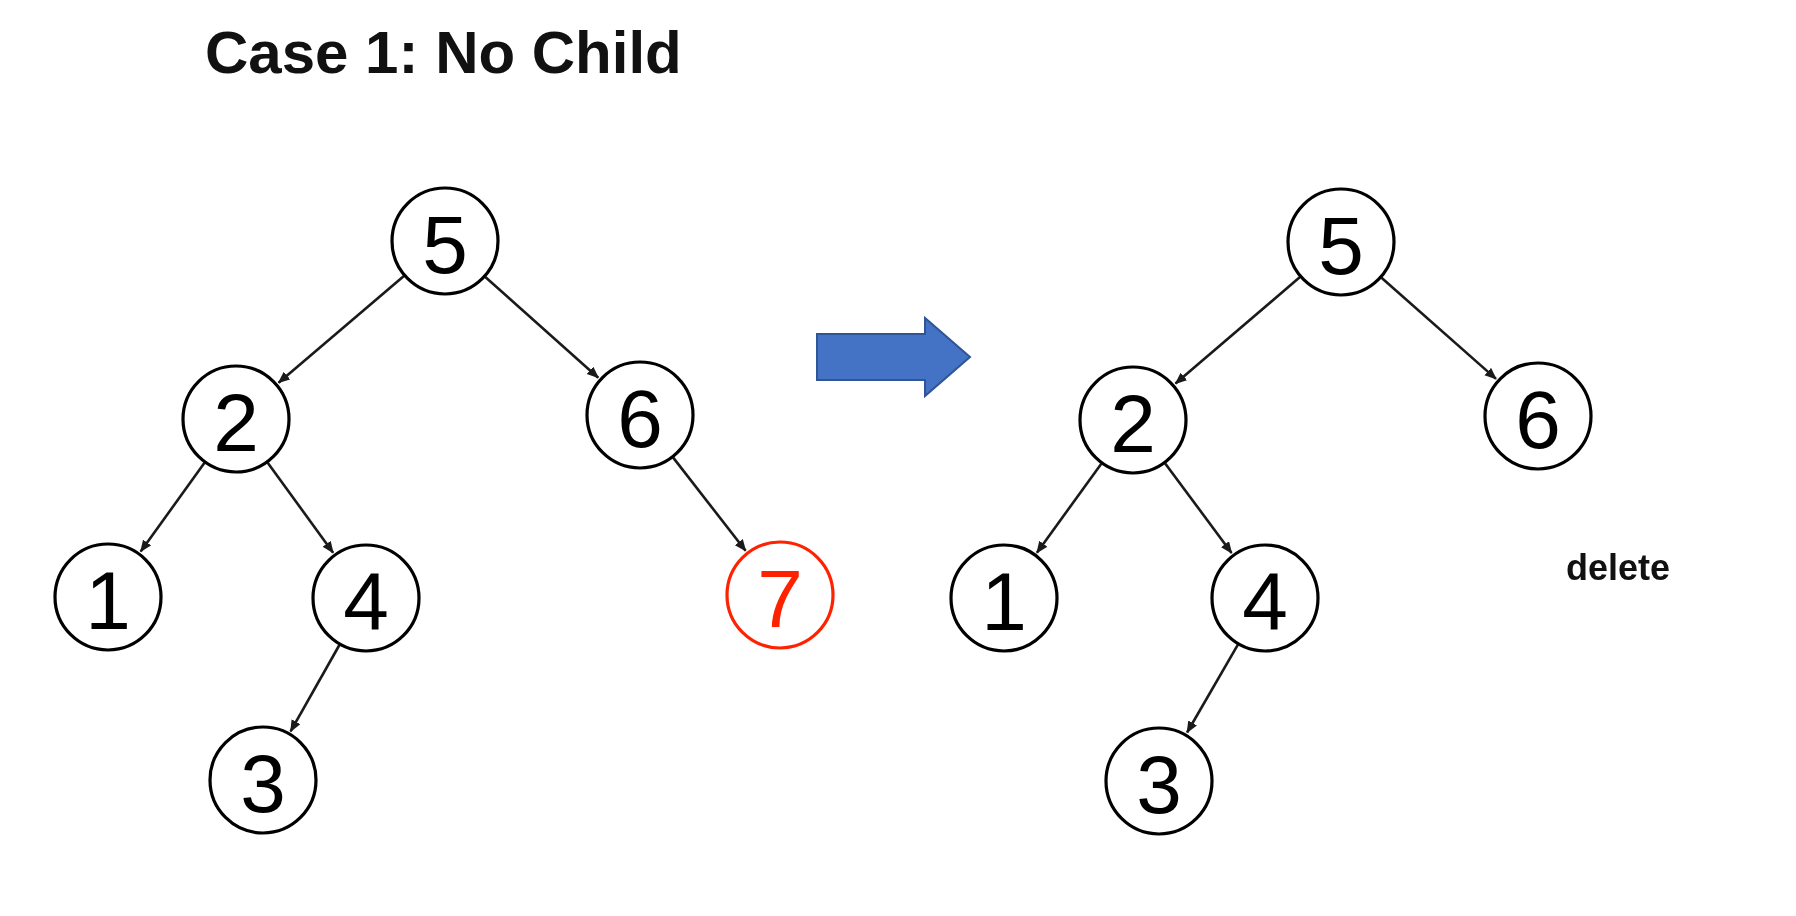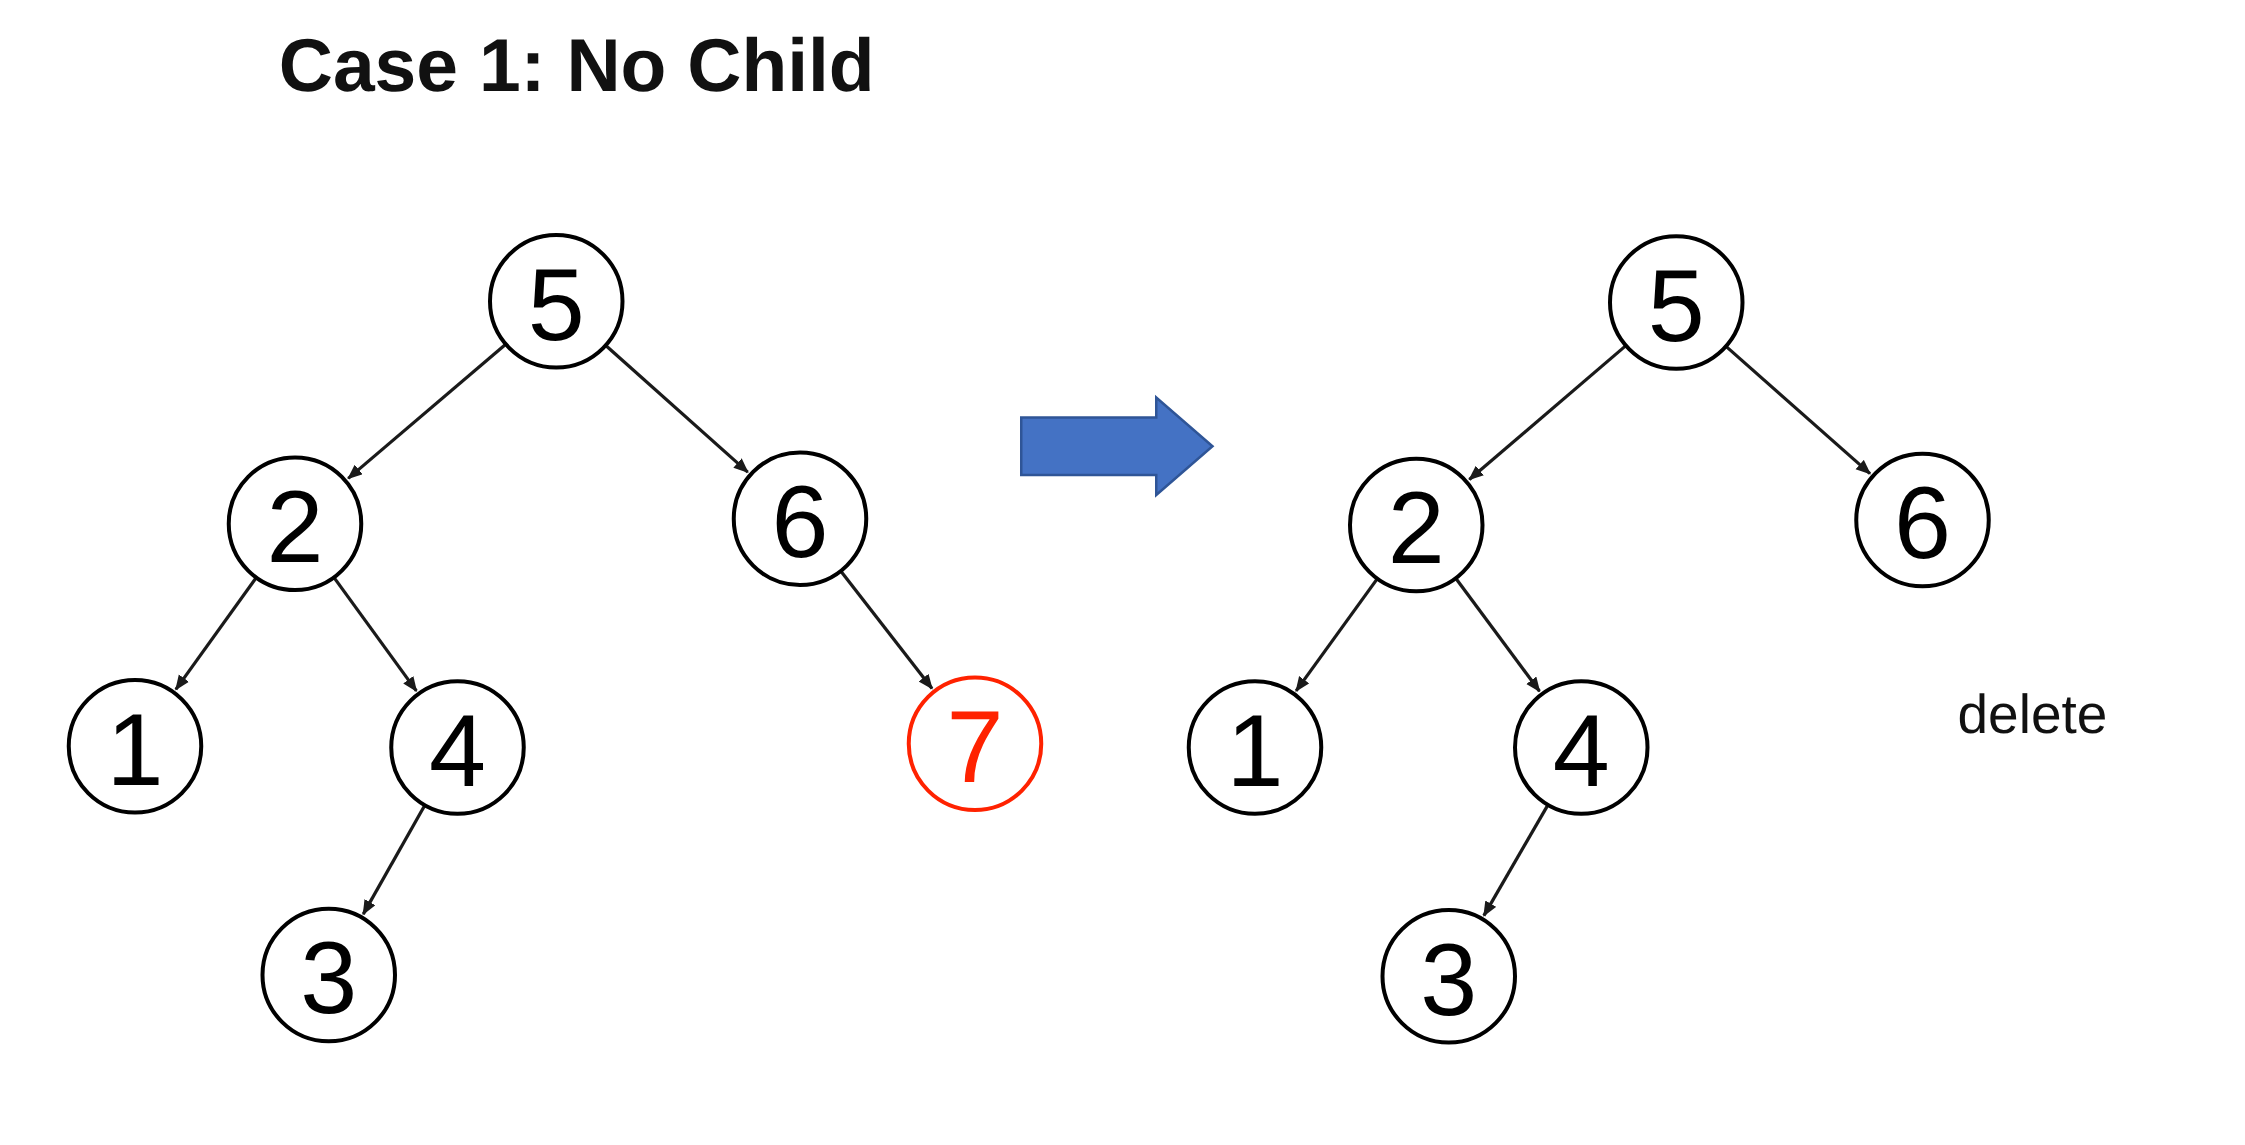--- a/index.html
+++ b/index.html
@@ -23,22 +23,22 @@
     font-weight: 700;
     color: #111111;
     letter-spacing: 0px;
     white-space: nowrap;
     line-height: 1.1;
   }
   #delete-label {
     position: absolute;
     left: 1566px;
     top: 548px;
-    font-size: 44px;
-    font-weight: 400;
+    font-size: 36px;
+    font-weight: 700;
     color: #111111;
     white-space: nowrap;
     line-height: 1.1;
   }
   #diagram-svg {
     position: absolute;
     left: 0;
     top: 0;
   }
   .node-circle { fill: #ffffff; }
@@ -46,21 +46,21 @@
     font-family: "Liberation Sans", sans-serif;
     font-size: 82px;
     font-weight: 400;
     text-anchor: middle;
   }
 </style>
 </head>
 <body>
 
 <div id="canvas" style="background: rgb(255, 255, 255);">
-  <div id="title" style="color: rgb(17, 17, 17); margin-left: 18px;">Case 1: No Child</div>
+  <div id="title" style="color: rgb(17, 17, 17);">Case 1: No Child</div>
 
   <svg id="diagram-svg" width="1796" height="916" viewBox="0 0 1796 916" xmlns="http://www.w3.org/2000/svg">
     <defs>
       <marker id="arrowhead" markerUnits="userSpaceOnUse" markerWidth="14" markerHeight="12" refX="11" refY="5" orient="auto">
         <path d="M0,0 L12,5 L0,10 Z" fill="#1a1a1a"></path>
       </marker>
     </defs>
   <g>
         <line x1="403.9" y1="276.0" x2="278.6" y2="382.7" stroke="#1a1a1a" stroke-width="2.6" marker-end="url(#arrowhead)"></line>
         <line x1="485.3" y1="277.0" x2="598.2" y2="377.7" stroke="#1a1a1a" stroke-width="2.6" marker-end="url(#arrowhead)"></line>

